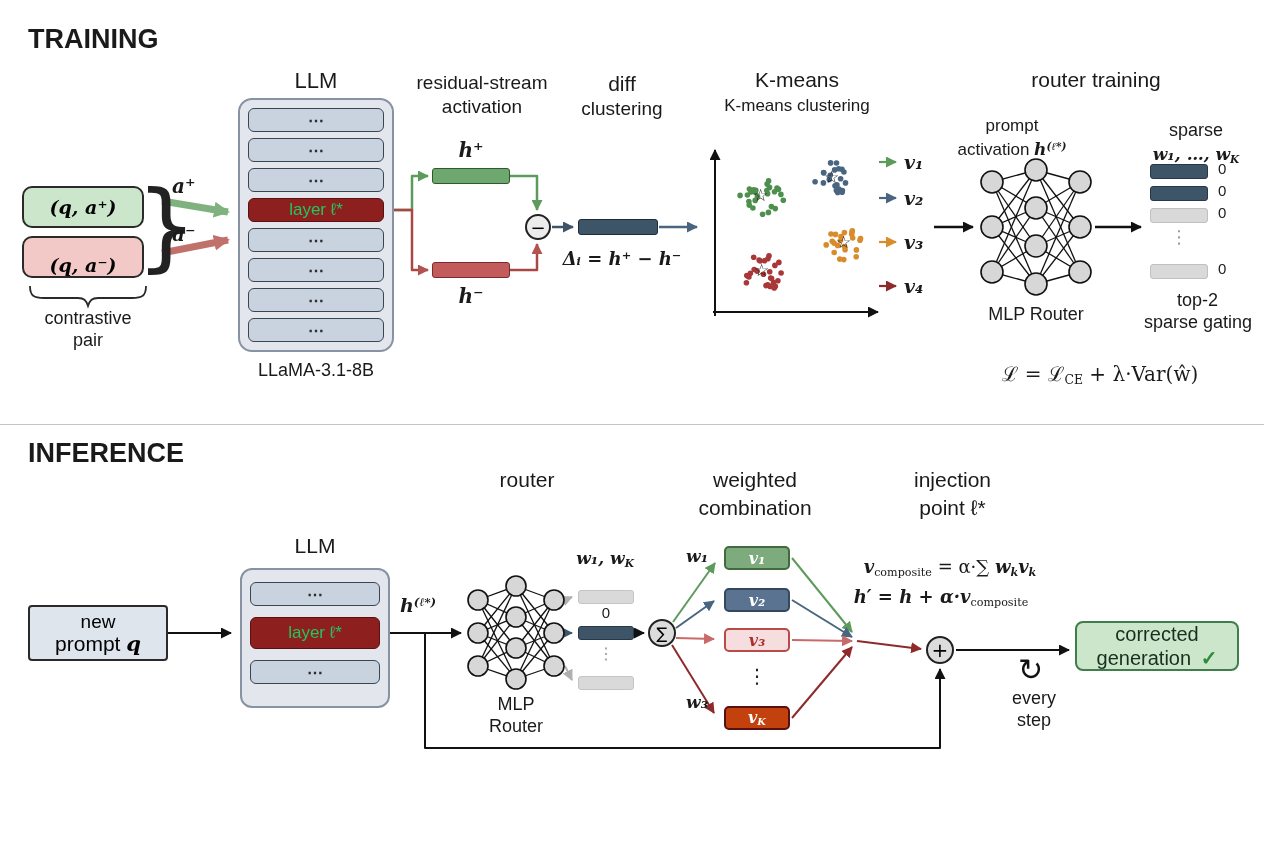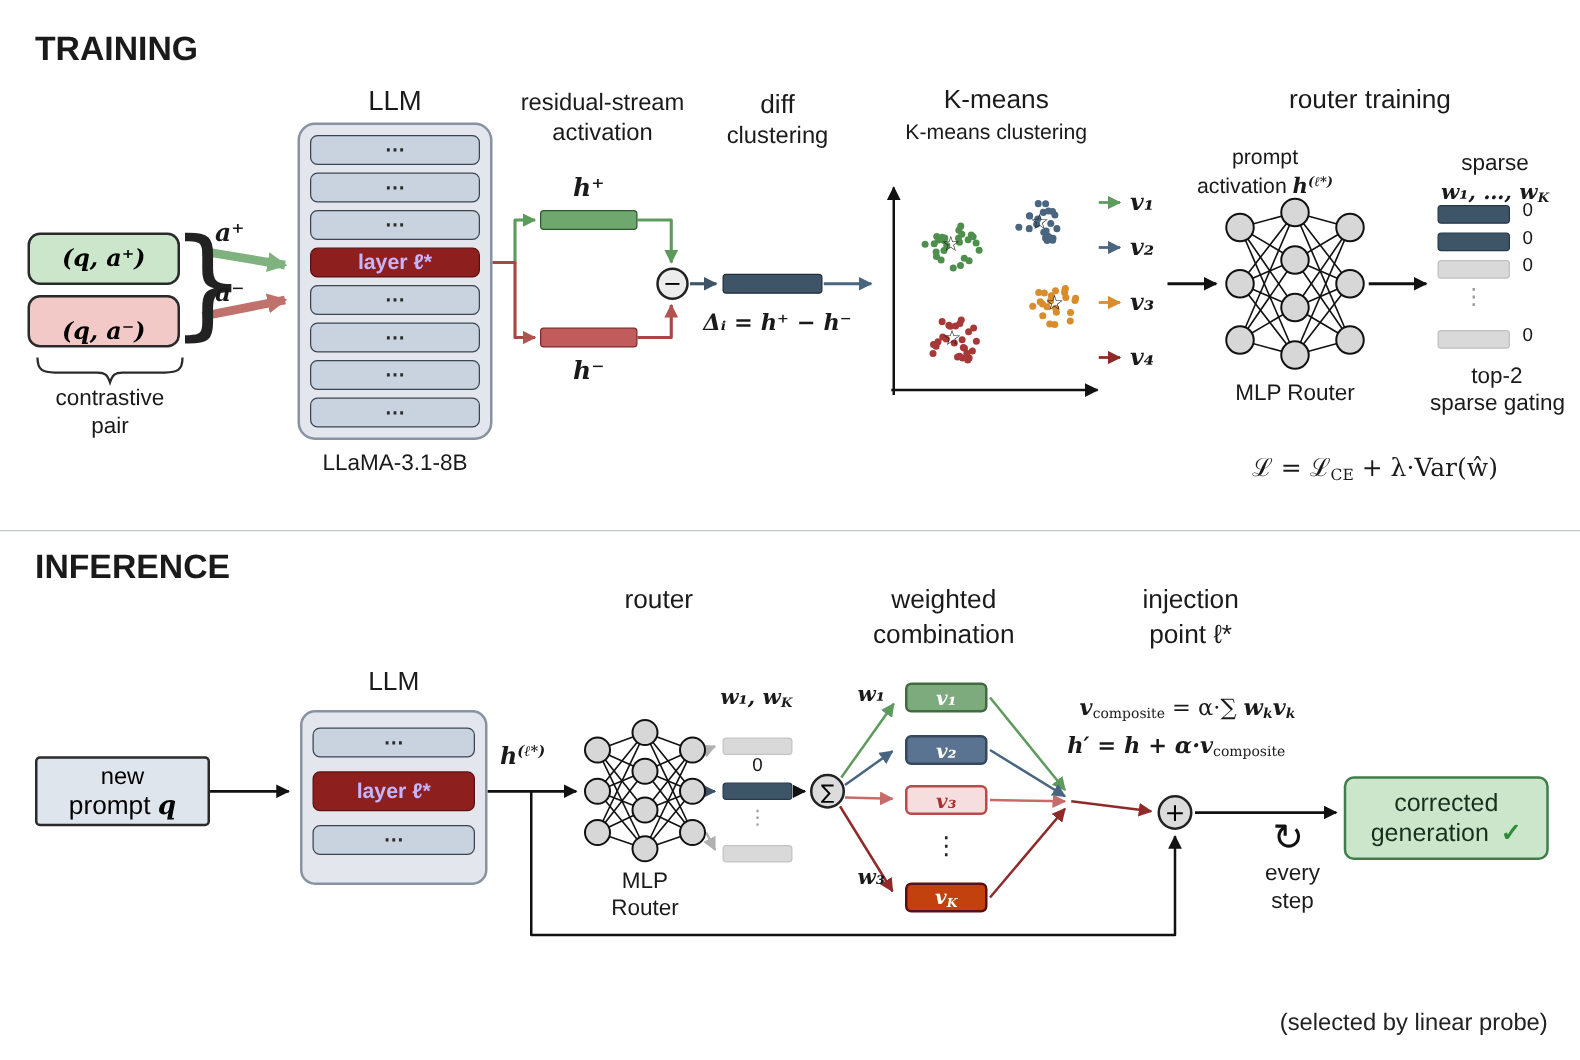--- a/index.html
+++ b/index.html
@@ -10,21 +10,21 @@
   .b{font-weight:bold}
   .math{font-family:"DejaVu Serif",serif;font-style:italic;font-weight:700}
   .srf{font-family:"DejaVu Serif",serif}
   .rm{font-style:normal;font-weight:400}
   sub{font-size:62%;vertical-align:-0.25em}
   sup{font-size:62%;vertical-align:0.5em}
   .bar{position:absolute;border-radius:3px;box-sizing:border-box}
   .circ{position:absolute;border:2px solid #222;border-radius:50%;background:#dcdcdc;display:flex;align-items:center;justify-content:center;box-sizing:border-box;font-family:"DejaVu Sans",sans-serif}
   .stack{position:absolute;background:#e3e7ed;border:2px solid #8793a3;border-radius:14px;box-sizing:border-box}
   .srow{position:absolute;background:#c9d3df;border:1.5px solid #3a4552;border-radius:6px;color:#2b2b2b;display:flex;align-items:center;justify-content:center;font-weight:bold;box-sizing:border-box;font-family:"Liberation Sans",sans-serif;font-size:16px}
-  .srow.dark{background:#8e1f1f;border-color:#5a1010;color:#c4b5fd;font-weight:700}
+  .srow.dark{background:#8e1f1f;border-color:#5a1010;color:#22c55e;font-weight:400}
   .vbar{position:absolute;border-radius:5px;box-sizing:border-box;display:flex;align-items:center;justify-content:center}
   .fbox{position:absolute;box-sizing:border-box;display:flex;flex-direction:column;align-items:center;justify-content:center}
 </style>
 </head>
 <body>
 
 <div id="stage">
 
   <svg id="wires" style="position:absolute;left:0;top:0" width="1264" height="848" viewBox="0 0 1264 848">
     <defs>
@@ -401,31 +401,30 @@
 
   <div class="t srf c" style="left:836px;top:556px;width:228px;font-size:18px">
     <span class="math">v</span><sub class="rm">composite</sub><span> = α·∑ </span><span class="math">w</span><sub class="math">k</sub><span class="math">v</span><sub class="math">k</sub>
   </div>
   <div class="t srf c" style="left:846px;top:586px;width:190px;font-size:18px">
     <span class="math">h′ = h + α·v</span><sub class="rm">composite</sub>
   </div>
 
   <div class="circ" style="left:926px;top:636px;width:28px;height:28px;font-size:20px">+</div>
 
-  <div class="fbox" style="left:1075px;top:621px;width:164px;height:67px;background:#cbe6cb;border:2.5px solid #3f7d4a;border-radius:8px">
+  <div class="fbox" style="left:1075px;top:621px;width:164px;height:50px;background:#cbe6cb;border:2.5px solid #3f7d4a;border-radius:8px">
     <div style="font-family:'Liberation Sans',sans-serif;font-size:20px;line-height:24px;color:#17301d">corrected</div>
     <div style="font-family:'Liberation Sans',sans-serif;font-size:20px;line-height:24px;color:#17301d">
       <span>generation</span>
       <span class="b" style="color:#2e8b3a;margin-left:4px">✓</span>
     </div>
   </div>
 
   <div class="t" style="left:1018px;top:652px;font-size:30px;color:#111">↻</div>
   <div class="t c" style="left:998px;top:688px;width:72px;font-size:18px">every</div>
   <div class="t c" style="left:998px;top:710px;width:72px;font-size:18px">step</div>
 
-  <div class="t c" style="left:1006px;top:808px;width:250px;font-size:19px;color:#222">(selected by linear probe)</div>
 
 <span class="t" style="left: 753px; top: 185px; font-size: 17px;">☆</span>
     <span class="t" style="left: 824px; top: 167px; font-size: 17px;">☆</span>
     <span class="t" style="left: 754px; top: 260px; font-size: 17px;">☆</span>
     <span class="t" style="left: 836px; top: 232px; font-size: 17px;">☆</span>
   </div>
 
 </body></html>

